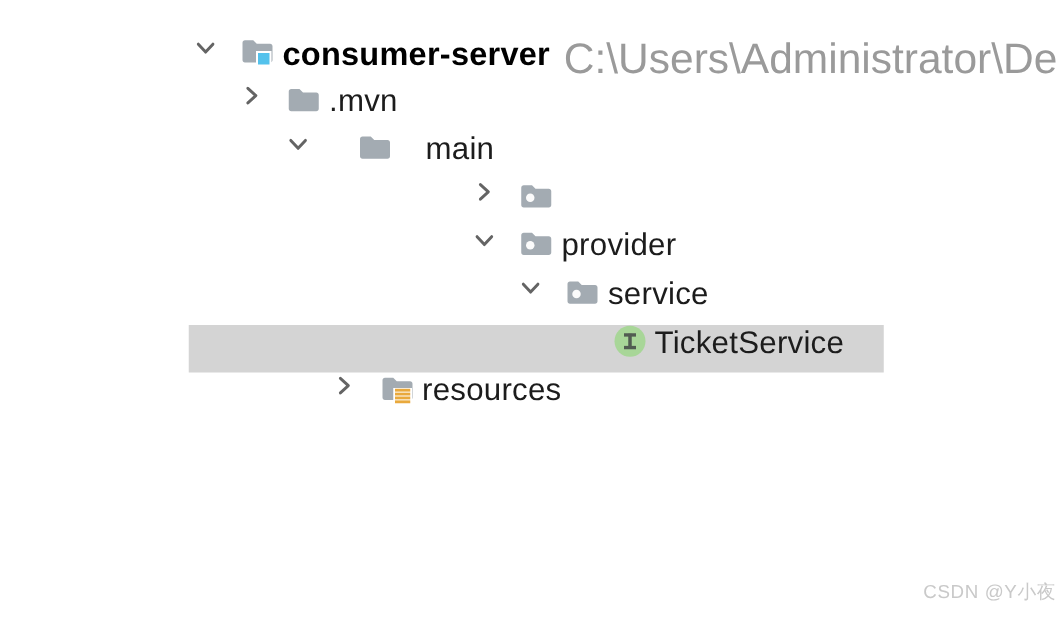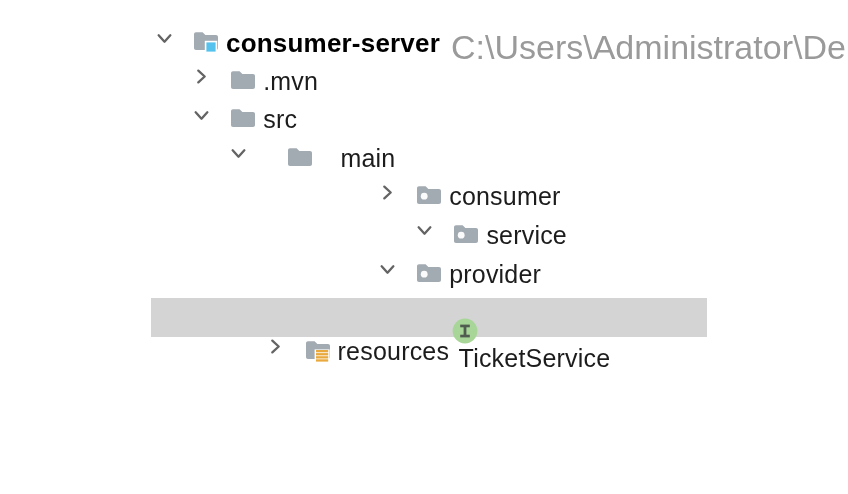--- a/index.html
+++ b/index.html
@@ -54,33 +54,20 @@
             <polyline points="5,2.5 11,8 5,13.5" fill="none" stroke="#646464" stroke-width="2.2" stroke-linecap="round" stroke-linejoin="round"></polyline>
           </svg>
         </span>
     <span class="nodeicon">
           <svg viewBox="0 0 26 26" width="26" height="26">
             <path d="M1 6.2 C1 5 1.8 4.2 3 4.2 H9.6 L12.4 7 H23 C24.2 7 25 7.8 25 9 V20 C25 21.2 24.2 22 23 22 H3 C1.8 22 1 21.2 1 20 Z" fill="#a3abb2"></path>
           </svg>
         </span>
     <span class="lbl">.mvn</span>
   </div>
-      <div class="row" style="padding-left: 40.2px;">
-    <span class="chev expanded">
-          <svg viewBox="0 0 16 16" width="17" height="17">
-            <polyline points="5,2.5 11,8 5,13.5" fill="none" stroke="#646464" stroke-width="2.2" stroke-linecap="round" stroke-linejoin="round"></polyline>
-          </svg>
-        </span>
-    <span class="nodeicon">
-          <svg viewBox="0 0 26 26" width="26" height="26">
-            <path d="M1 6.2 C1 5 1.8 4.2 3 4.2 H9.6 L12.4 7 H23 C24.2 7 25 7.8 25 9 V20 C25 21.2 24.2 22 23 22 H3 C1.8 22 1 21.2 1 20 Z" fill="#a3abb2"></path>
-          </svg>
-        </span>
-    <span class="lbl">src</span>
-  </div>
       <div class="row" style="padding-left: 77.4px; gap: 20px;">
     <span class="chev expanded">
           <svg viewBox="0 0 16 16" width="17" height="17">
             <polyline points="5,2.5 11,8 5,13.5" fill="none" stroke="#646464" stroke-width="2.2" stroke-linecap="round" stroke-linejoin="round"></polyline>
           </svg>
         </span>
     <span class="nodeicon">
           <svg viewBox="0 0 26 26" width="26" height="26">
             <path d="M1 6.2 C1 5 1.8 4.2 3 4.2 H9.6 L12.4 7 H23 C24.2 7 25 7.8 25 9 V20 C25 21.2 24.2 22 23 22 H3 C1.8 22 1 21.2 1 20 Z" fill="#a3abb2"></path>
           </svg>
@@ -92,51 +79,50 @@
           <svg viewBox="0 0 16 16" width="17" height="17">
             <polyline points="5,2.5 11,8 5,13.5" fill="none" stroke="#646464" stroke-width="2.2" stroke-linecap="round" stroke-linejoin="round"></polyline>
           </svg>
         </span>
     <span class="nodeicon">
           <svg viewBox="0 0 26 26" width="26" height="26">
             <path d="M1 6.2 C1 5 1.8 4.2 3 4.2 H9.6 L12.4 7 H23 C24.2 7 25 7.8 25 9 V20 C25 21.2 24.2 22 23 22 H3 C1.8 22 1 21.2 1 20 Z" fill="#a3abb2"></path>
             <circle cx="8.2" cy="14.2" r="3.4" fill="#fbfbfb"></circle>
           </svg>
         </span>
-    <span class="lbl">consumer</span>
+  </div>
+      <div class="row" style="padding-left: 226.2px;">
+    <span class="chev expanded">
+          <svg viewBox="0 0 16 16" width="17" height="17">
+            <polyline points="5,2.5 11,8 5,13.5" fill="none" stroke="#646464" stroke-width="2.2" stroke-linecap="round" stroke-linejoin="round"></polyline>
+          </svg>
+        </span>
+    <span class="nodeicon">
+          <svg viewBox="0 0 26 26" width="26" height="26">
+            <path d="M1 6.2 C1 5 1.8 4.2 3 4.2 H9.6 L12.4 7 H23 C24.2 7 25 7.8 25 9 V20 C25 21.2 24.2 22 23 22 H3 C1.8 22 1 21.2 1 20 Z" fill="#a3abb2"></path>
+            <circle cx="8.2" cy="14.2" r="3.4" fill="#fbfbfb"></circle>
+          </svg>
+        </span>
+    <span class="lbl">provider</span>
   </div>
       <div class="row" style="padding-left: 263.4px;">
     <span class="chev expanded">
           <svg viewBox="0 0 16 16" width="17" height="17">
             <polyline points="5,2.5 11,8 5,13.5" fill="none" stroke="#646464" stroke-width="2.2" stroke-linecap="round" stroke-linejoin="round"></polyline>
           </svg>
         </span>
     <span class="nodeicon">
           <svg viewBox="0 0 26 26" width="26" height="26">
             <path d="M1 6.2 C1 5 1.8 4.2 3 4.2 H9.6 L12.4 7 H23 C24.2 7 25 7.8 25 9 V20 C25 21.2 24.2 22 23 22 H3 C1.8 22 1 21.2 1 20 Z" fill="#a3abb2"></path>
             <circle cx="8.2" cy="14.2" r="3.4" fill="#fbfbfb"></circle>
           </svg>
         </span>
     <span class="lbl">service</span>
   </div>
-      <div class="row" style="padding-left: 226.2px;">
-    <span class="chev expanded">
-          <svg viewBox="0 0 16 16" width="17" height="17">
-            <polyline points="5,2.5 11,8 5,13.5" fill="none" stroke="#646464" stroke-width="2.2" stroke-linecap="round" stroke-linejoin="round"></polyline>
-          </svg>
-        </span>
-    <span class="nodeicon">
-          <svg viewBox="0 0 26 26" width="26" height="26">
-            <path d="M1 6.2 C1 5 1.8 4.2 3 4.2 H9.6 L12.4 7 H23 C24.2 7 25 7.8 25 9 V20 C25 21.2 24.2 22 23 22 H3 C1.8 22 1 21.2 1 20 Z" fill="#a3abb2"></path>
-            <circle cx="8.2" cy="14.2" r="3.4" fill="#fbfbfb"></circle>
-          </svg>
-        </span>
-    <span class="lbl">provider</span>
-  </div>
-      <div class="row sel" style="padding-left: 300.6px; flex-direction: column;">
+      <div class="row sel" style="padding-left: 300.6px;">
     <span class="chev none"></span>
     <span class="nodeicon">
           <svg viewBox="0 0 26 26" width="26" height="26">
             <circle cx="13" cy="13" r="12.4" fill="#a8d698"></circle>
             <rect x="8.2" y="6.6" width="9.6" height="2.7" fill="#515c51"></rect>
             <rect x="8.2" y="16.7" width="9.6" height="2.7" fill="#515c51"></rect>
             <rect x="11.6" y="7" width="2.8" height="12" fill="#515c51"></rect>
           </svg>
         </span>
     <span class="lbl">TicketService</span>
@@ -153,13 +139,14 @@
             <rect x="9.6" y="12.4" width="15" height="14" fill="#ffffff"></rect>
             <rect x="11" y="13" width="12.2" height="2.3" fill="#e9a93c"></rect>
             <rect x="11" y="16.1" width="12.2" height="2.3" fill="#e9a93c"></rect>
             <rect x="11" y="19.2" width="12.2" height="2.3" fill="#e9a93c"></rect>
             <rect x="11" y="22.3" width="12.2" height="2.3" fill="#e9a93c"></rect>
           </svg>
         </span>
     <span class="lbl">resources</span>
   </div>
     </div>
+  <div class="watermark">CSDN @Y小夜</div>
 </div>
 
 </body></html>

